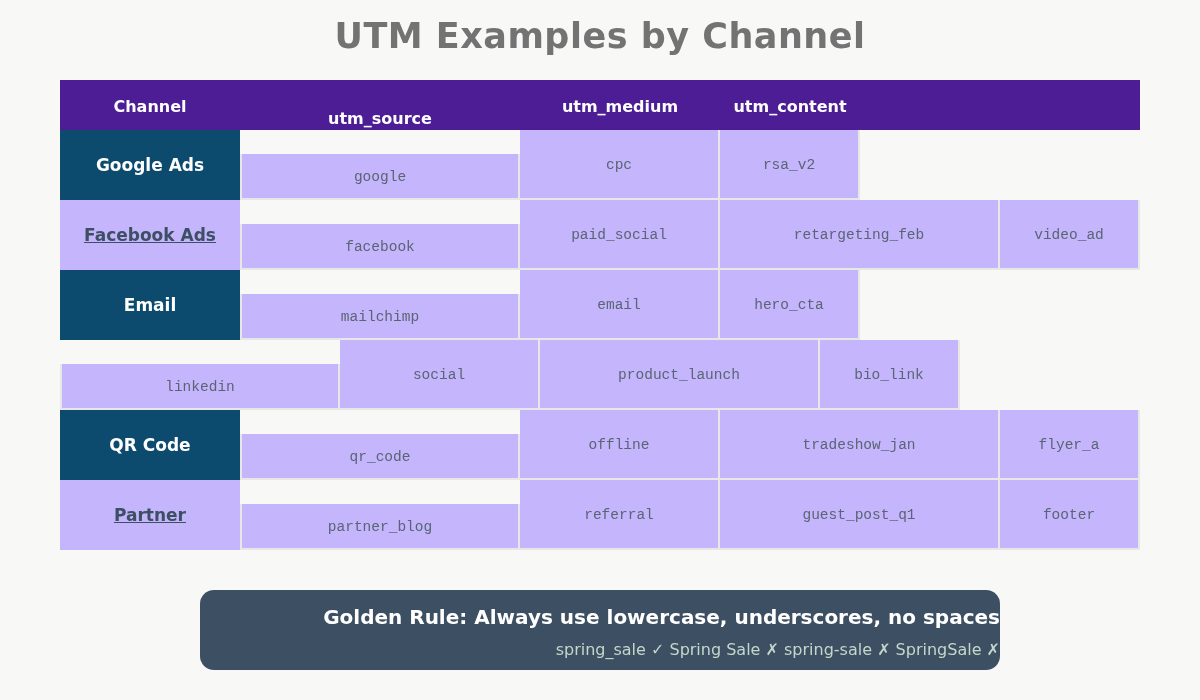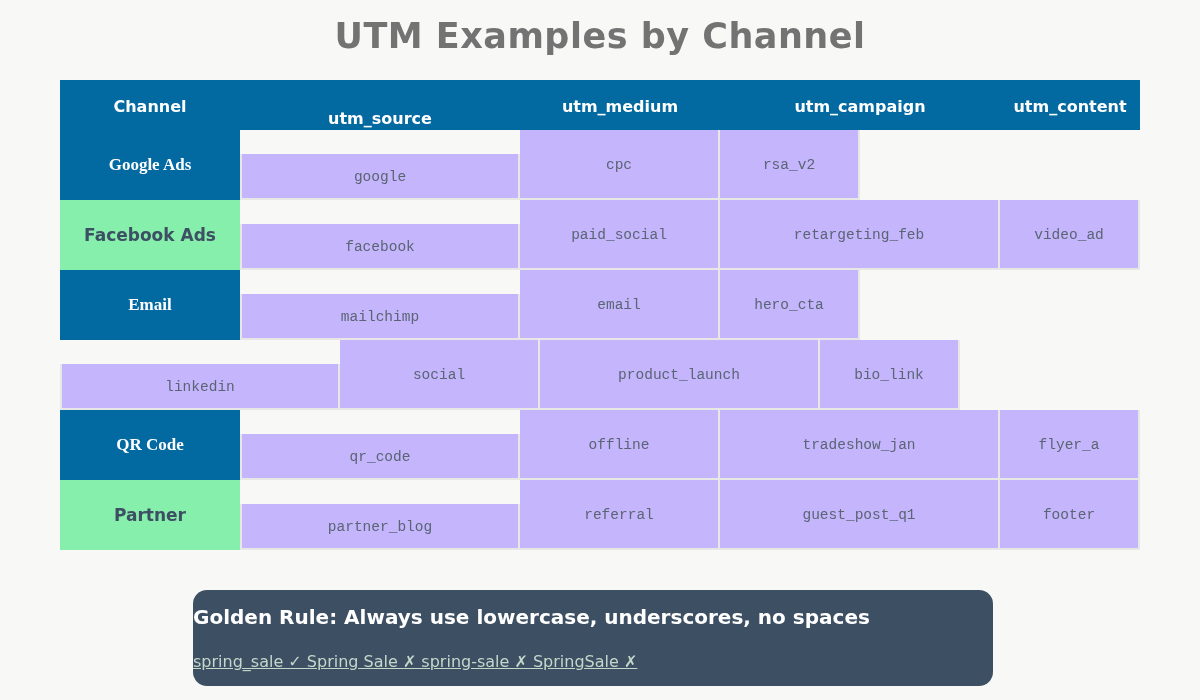--- a/index.html
+++ b/index.html
@@ -19,21 +19,21 @@
       letter-spacing: 0.5px;
     }
     .table {
       position: absolute;
       left: 60px; top: 80px;
       width: 1080px;
     }
     .header-row {
       display: flex;
       height: 50px;
-      background: #0369a1;
+      background: #4c1d95;
     }
     .hcell {
       display: flex; align-items: center; justify-content: center;
       color: #ffffff;
       font-weight: bold;
       font-size: 16px;
       padding-top: 2px;
     }
     .row { display: flex; height: 70px; }
     .c0 { width: 180px; }
@@ -42,66 +42,64 @@
     .c3 { width: 280px; }
     .c4 { width: 140px; }
     .channel {
       display: flex; align-items: center; justify-content: center;
       text-align: center;
       font-weight: bold;
       font-size: 17px;
       line-height: 22px;
       padding: 0 10px;
     }
-    .channel.blue { background: #0369a1; color: #ffffff; font-family: Liberation Serif, serif; }
-    .channel.green { background: #86efac; color: #3d4f63; }
+    .channel.blue { background: #0c4a6e; color: #ffffff; }
+    .channel.green { background: #c4b5fd; color: #3d4f63; text-decoration: underline; }
     .cell {
       display: flex; align-items: center; justify-content: center;
       background: #c4b5fd;
       border-right: 2px solid #e7e7e6;
       border-bottom: 2px solid #e7e7e6;
       font-family: "Liberation Mono", "DejaVu Sans Mono", monospace;
       font-size: 14.5px;
       color: #5a6573;
       padding-top: 2px;
     }
     .cell.first { border-left: 2px solid #e7e7e6; }
     .row .cell { border-top: 0; }
     .rule-box {
       position: absolute;
-      left: 193px; top: 590px;
-      width: 800px; height: 96px;
+      left: 200px; top: 590px;
+      width: 800px; height: 80px;
       background: #3d4f63;
       border-radius: 14px;
-      text-align: left;
+      text-align: right;
     }
     .rule-title {
       margin-top: 15px;
       color: #ffffff;
       font-weight: bold;
       font-size: 20px;
     }
     .rule-examples {
-      margin-top: 23px;
+      margin-top: 11px;
       color: #c2d8cb;
       font-size: 16px;
-      text-decoration: underline;
     }
   </style>
 </head>
 <body>
 
 <div class="title">UTM Examples by Channel</div>
 
 <div class="table">
   <div class="header-row">
     <div class="hcell c0">Channel</div>
     <div class="hcell c1">utm_source</div>
     <div class="hcell c2">utm_medium</div>
-    <div class="hcell c3">utm_campaign</div>
     <div class="hcell c4">utm_content</div>
   </div>
 
   <div class="row">
     <div class="channel blue c0">Google Ads</div>
     <div class="cell first c1">google</div>
     <div class="cell c2">cpc</div>
     <div class="cell c4">rsa_v2</div>
   </div>
 

